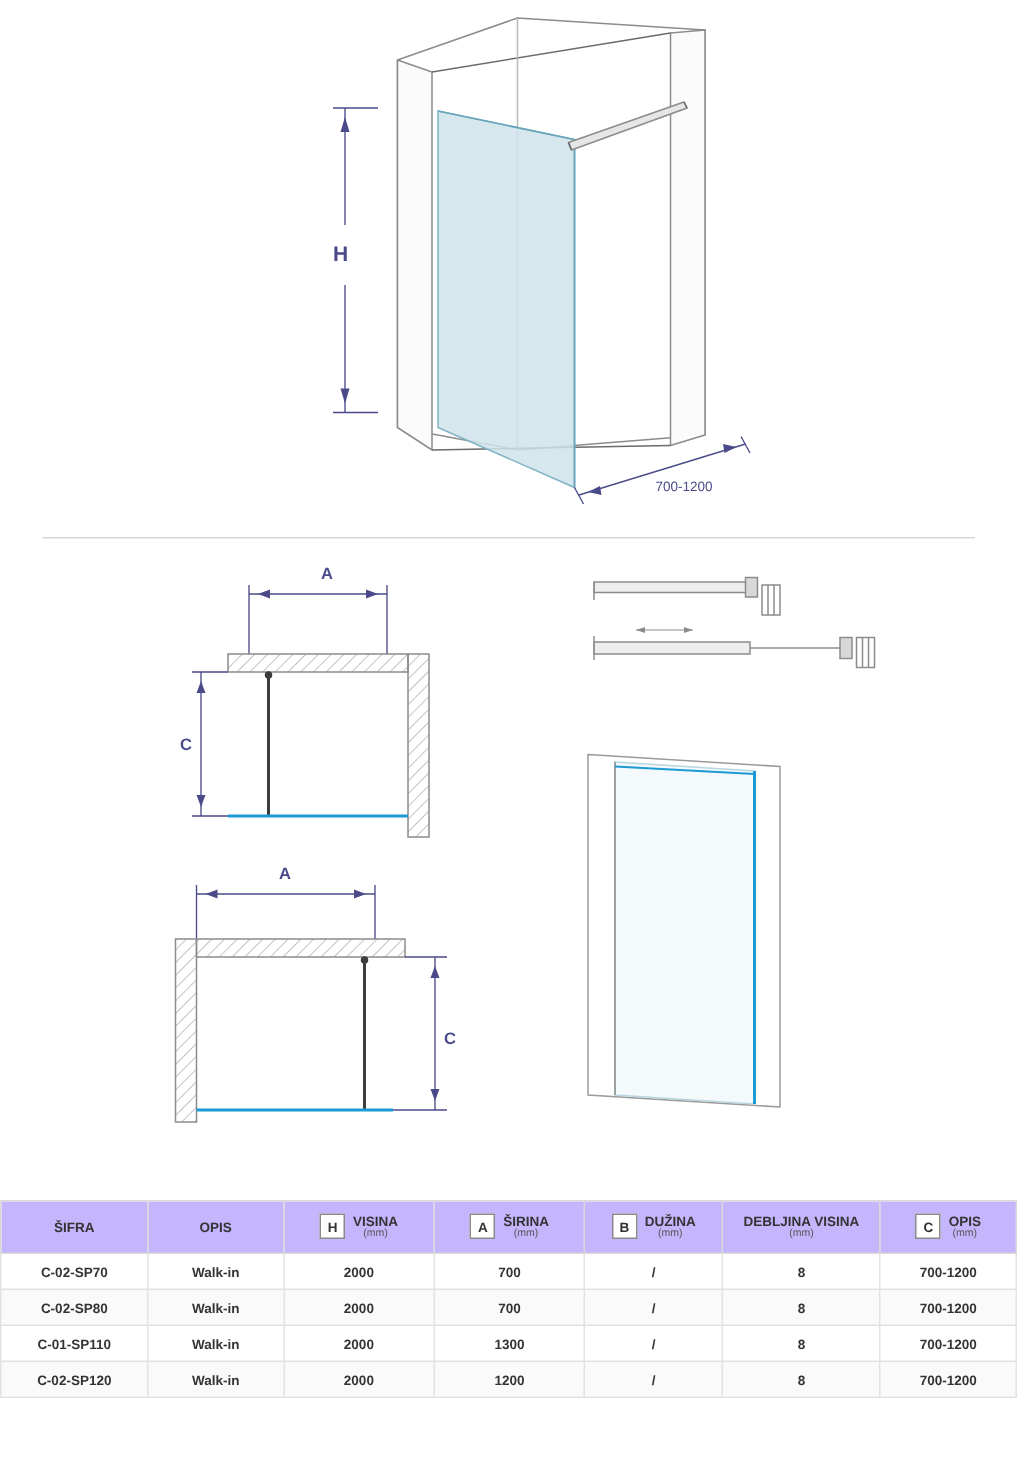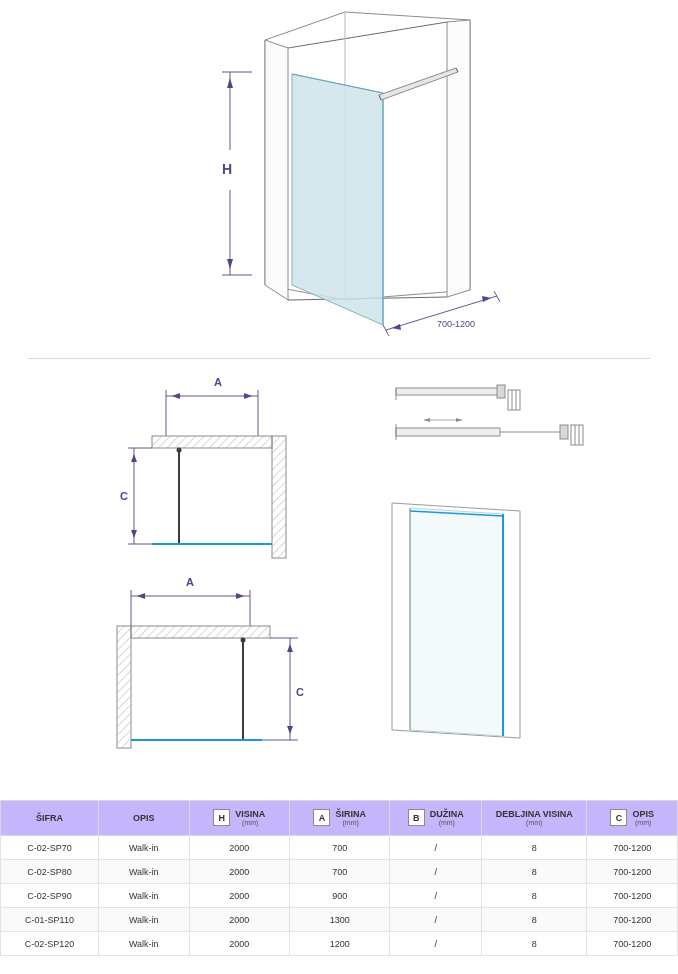--- a/index.html
+++ b/index.html
@@ -95,20 +95,21 @@
     color: #333;
     background: #fff;
   }
   table.spec tbody td {
     border: 1px solid #e2e2e2;
     height: 23px;
     text-align: center;
     font-size: 9px;
     color: #333;
     padding: 0 2px;
+    font-weight: bold;
   }
   table.spec tbody tr:nth-child(even) td {
     background: #fafafa;
   }
   .col-sifra { width: 100px; }
   .col-opis { width: 92px; margin-left: 12px; }
   .col-visina { width: 100px; }
   .col-sirina { width: 100px; }
   .col-duzina { width: 90px; }
   .col-debljina { width: 106px; }
@@ -355,29 +356,20 @@
         <tr>
           <td>C-02-SP80</td>
           <td>Walk-in</td>
           <td>2000</td>
           <td>700</td>
           <td>/</td>
           <td>8</td>
           <td>700-1200</td>
         </tr>
         <tr>
-          <td>C-02-SP90</td>
-          <td>Walk-in</td>
-          <td>2000</td>
-          <td>900</td>
-          <td>/</td>
-          <td>8</td>
-          <td>700-1200</td>
-        </tr>
-        <tr>
           <td>C-01-SP110</td>
           <td>Walk-in</td>
           <td>2000</td>
           <td>1300</td>
           <td>/</td>
           <td>8</td>
           <td>700-1200</td>
         </tr>
         <tr>
           <td>C-02-SP120</td>

